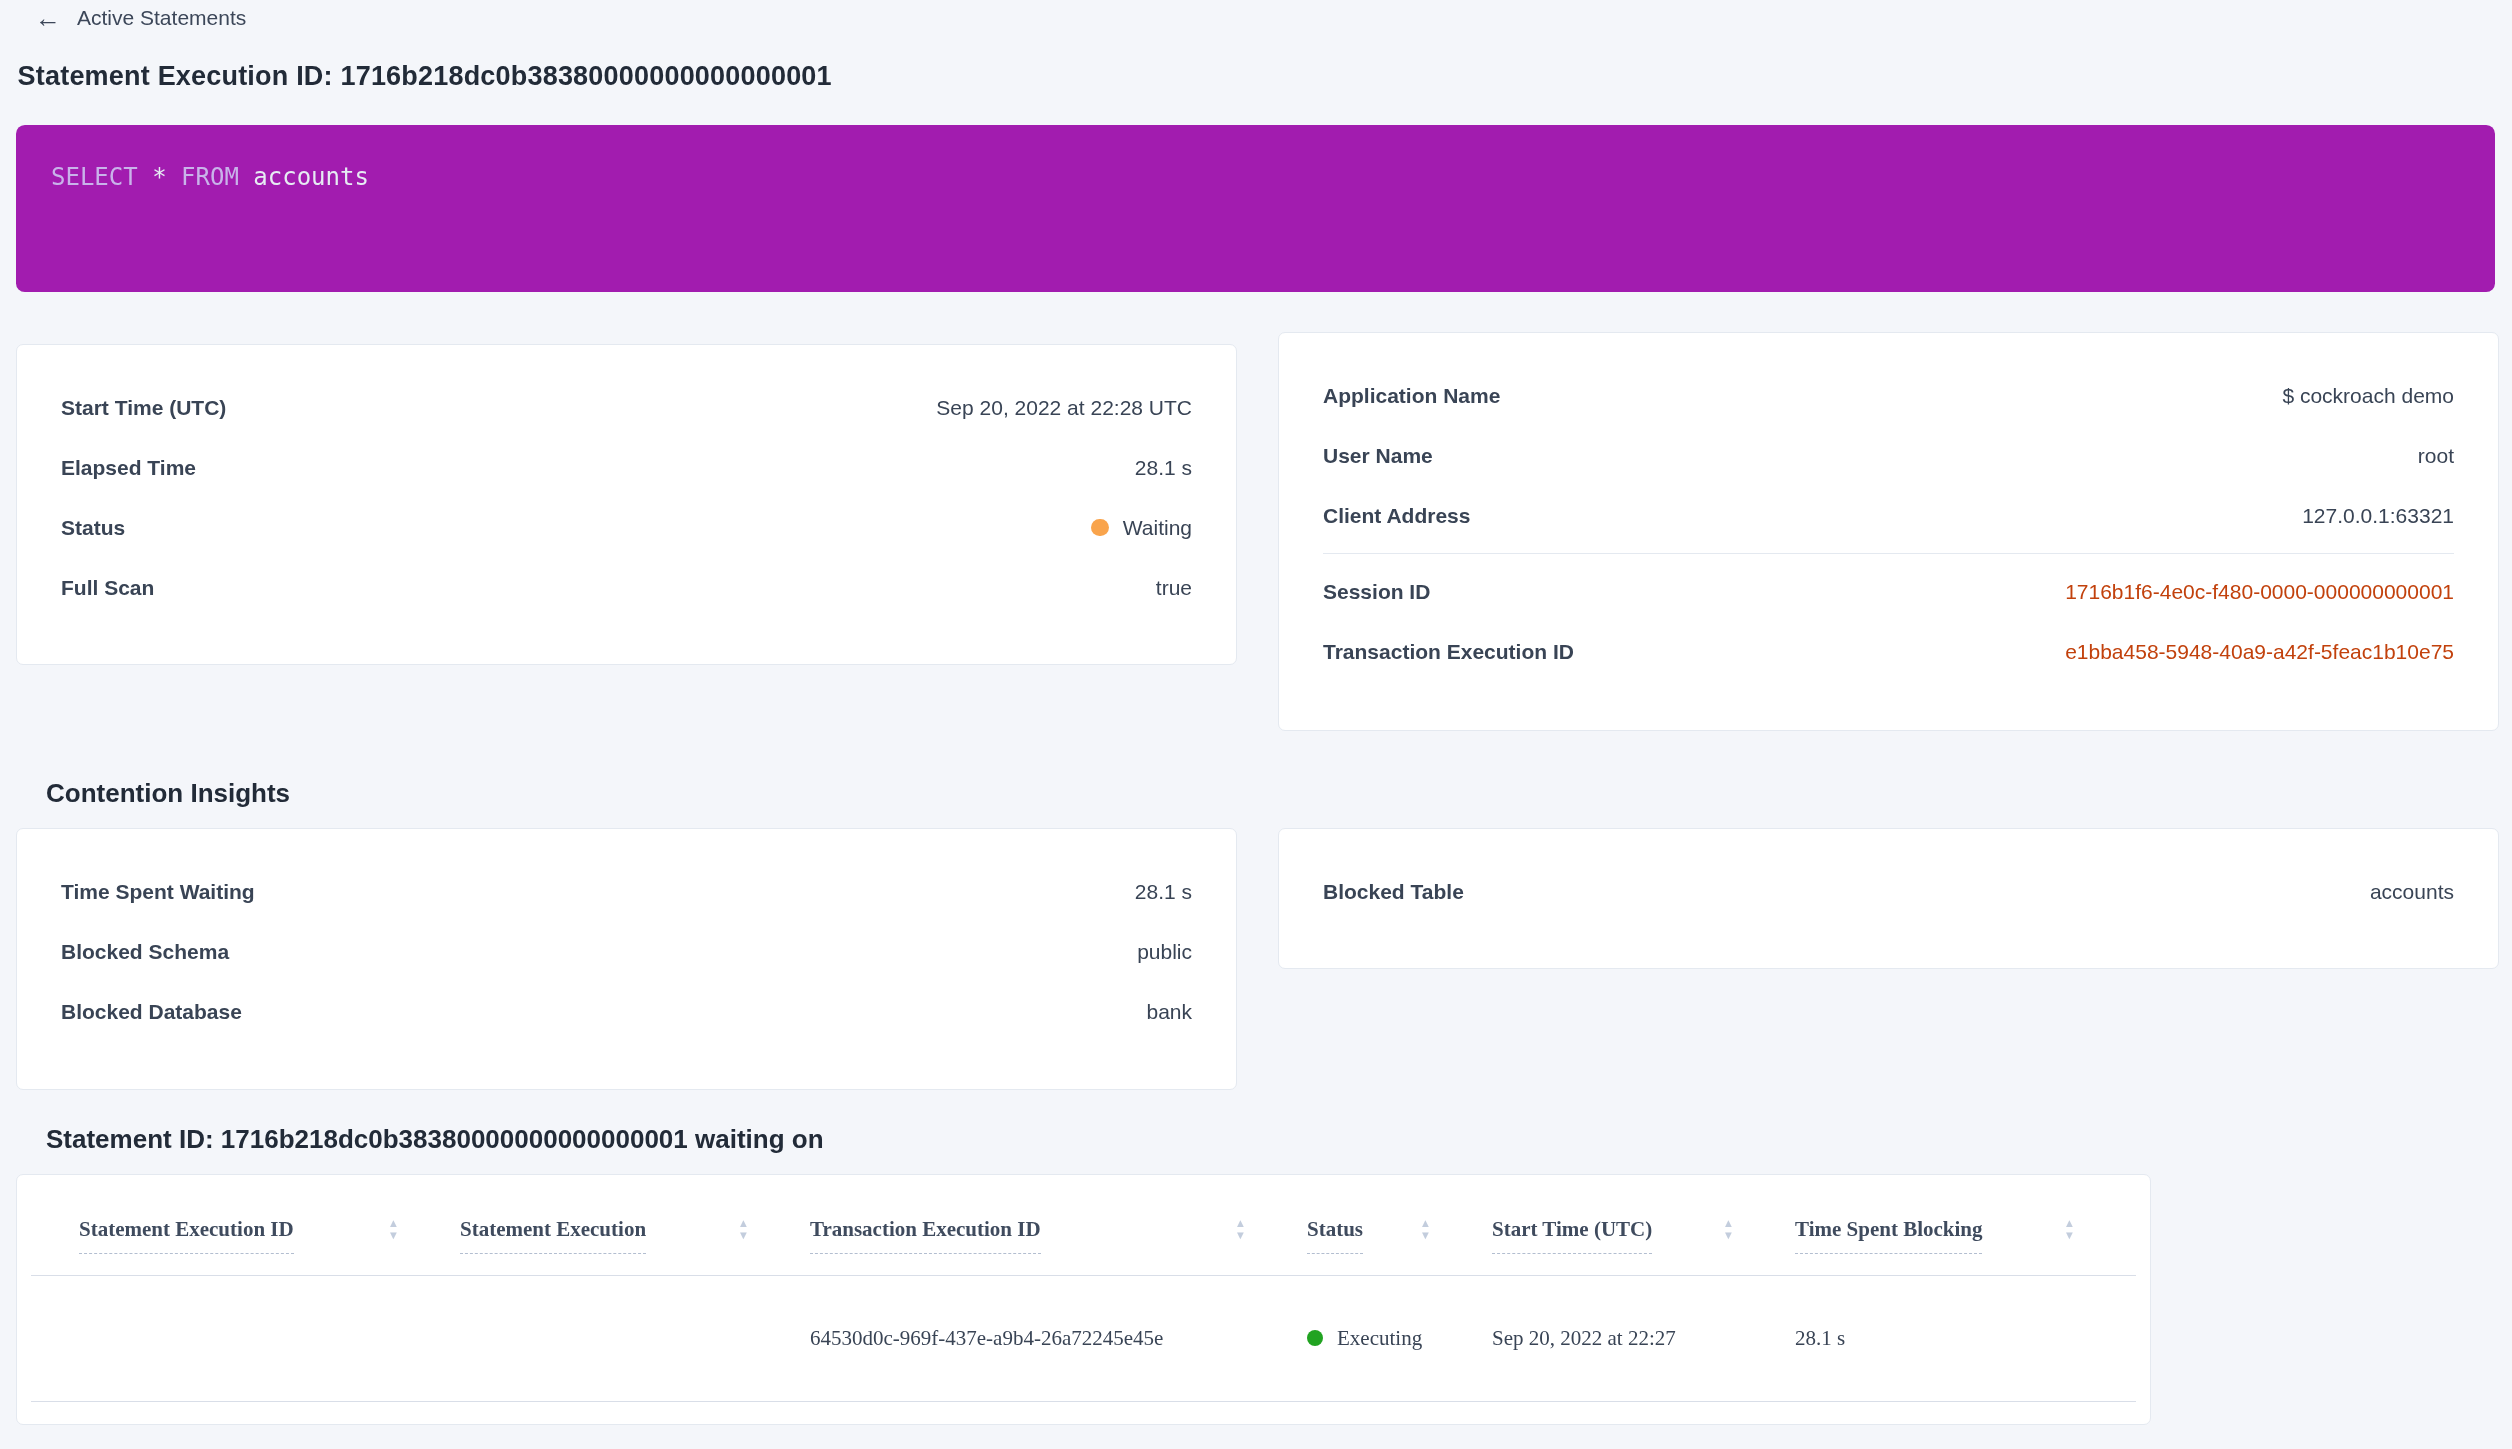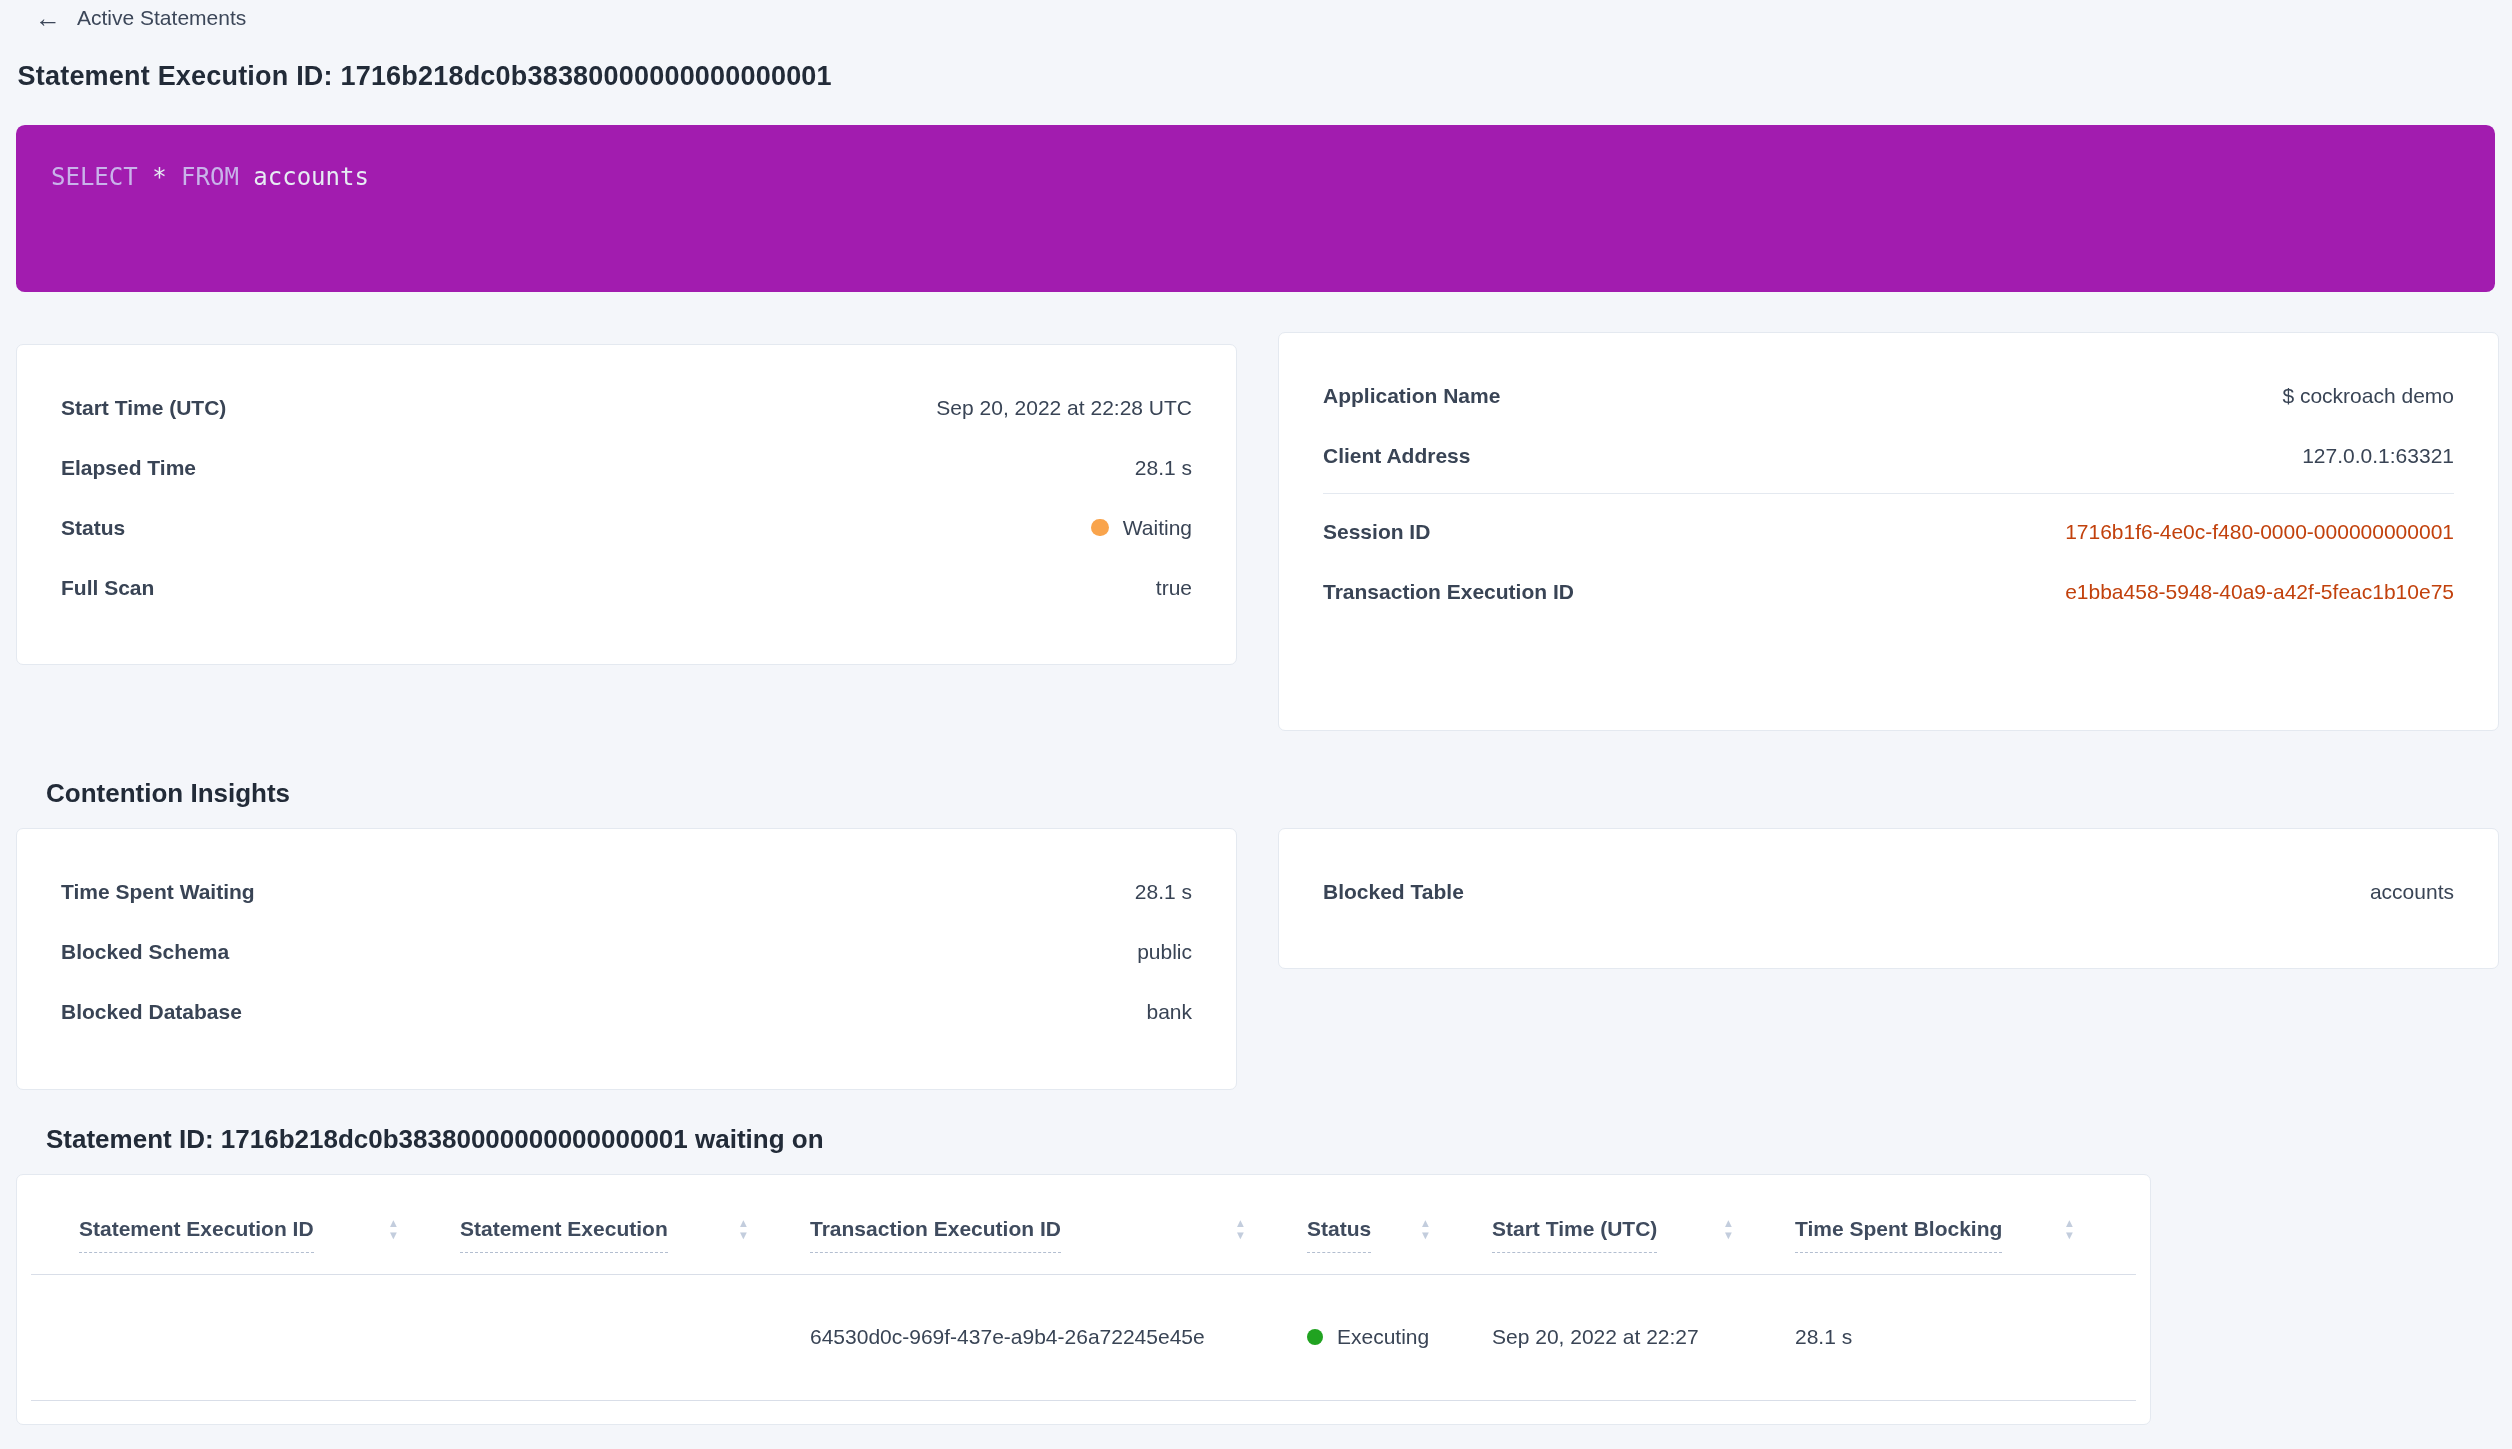--- a/index.html
+++ b/index.html
@@ -70,21 +70,21 @@
 
   
   .section-heading{
     font-size:26px;font-weight:700;color:#222b38;left:16px;margin-left:30px;
   }
   .heading-contention{top:778px;}
   .heading-waiting{top:1124px;}
 
   
   .table-card{top:1174px;left:16px;width:2135px;height:251px;padding:0;}
-  .table-inner{margin:0 14px;}
+  .table-inner{margin:0 14px;font-family:Liberation Serif, serif;}
   .thead,.trow{
     display:grid;
     grid-template-columns:381px 350px 497px 185px 303px 1fr;
     padding-left:48px;
   }
   .thead{
     padding-top:42px;padding-bottom:21px;
     border-bottom:1.8px solid #d9dee8;
     align-items:flex-start;
   }
@@ -140,20 +140,24 @@
   <div class="kv-row">
     <span class="kv-label">Full Scan</span>
     <span class="kv-value">true</span>
   </div>
 </div>
 
 <div class="abs card card-session">
   <div class="kv-row">
     <span class="kv-label">Application Name</span>
     <span class="kv-value">$ cockroach demo</span>
+  </div>
+  <div class="kv-row">
+    <span class="kv-label">User Name</span>
+    <span class="kv-value">root</span>
   </div>
   <div class="kv-row">
     <span class="kv-label">Client Address</span>
     <span class="kv-value">127.0.0.1:63321</span>
   </div>
   <hr class="divider">
   <div class="kv-row">
     <span class="kv-label">Session ID</span>
     <a class="kv-value kv-link">1716b1f6-4e0c-f480-0000-000000000001</a>
   </div>

